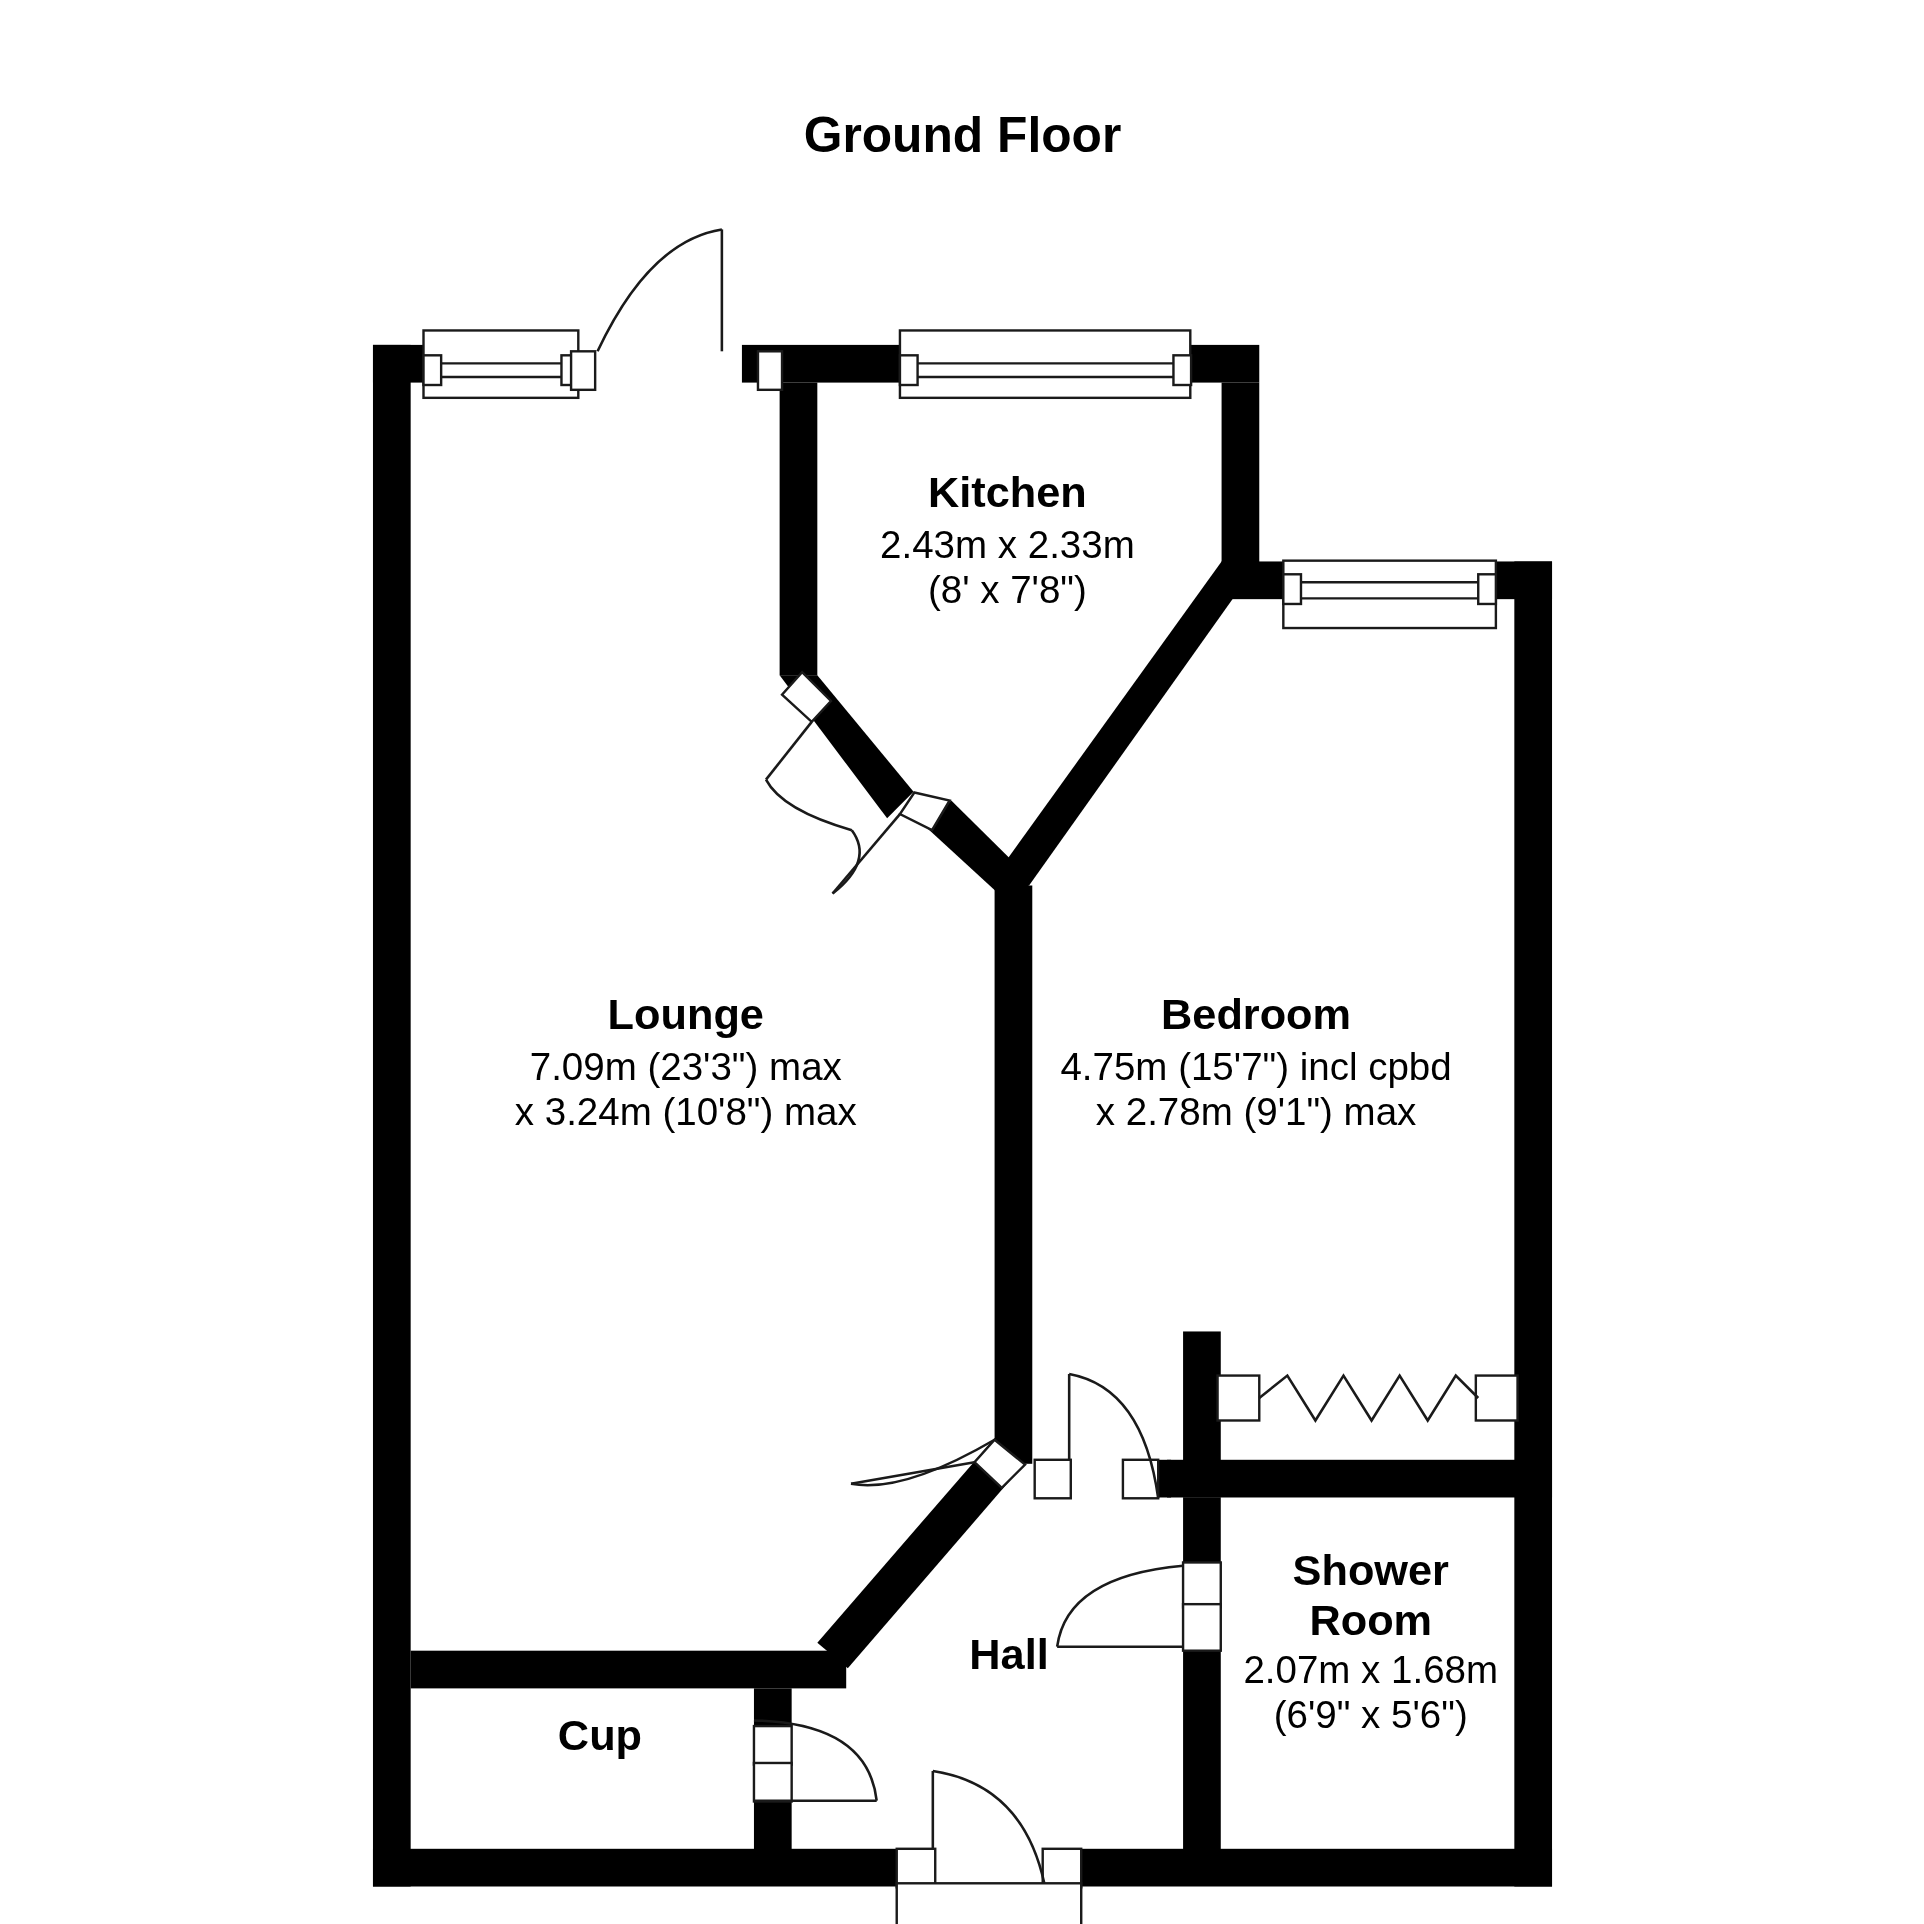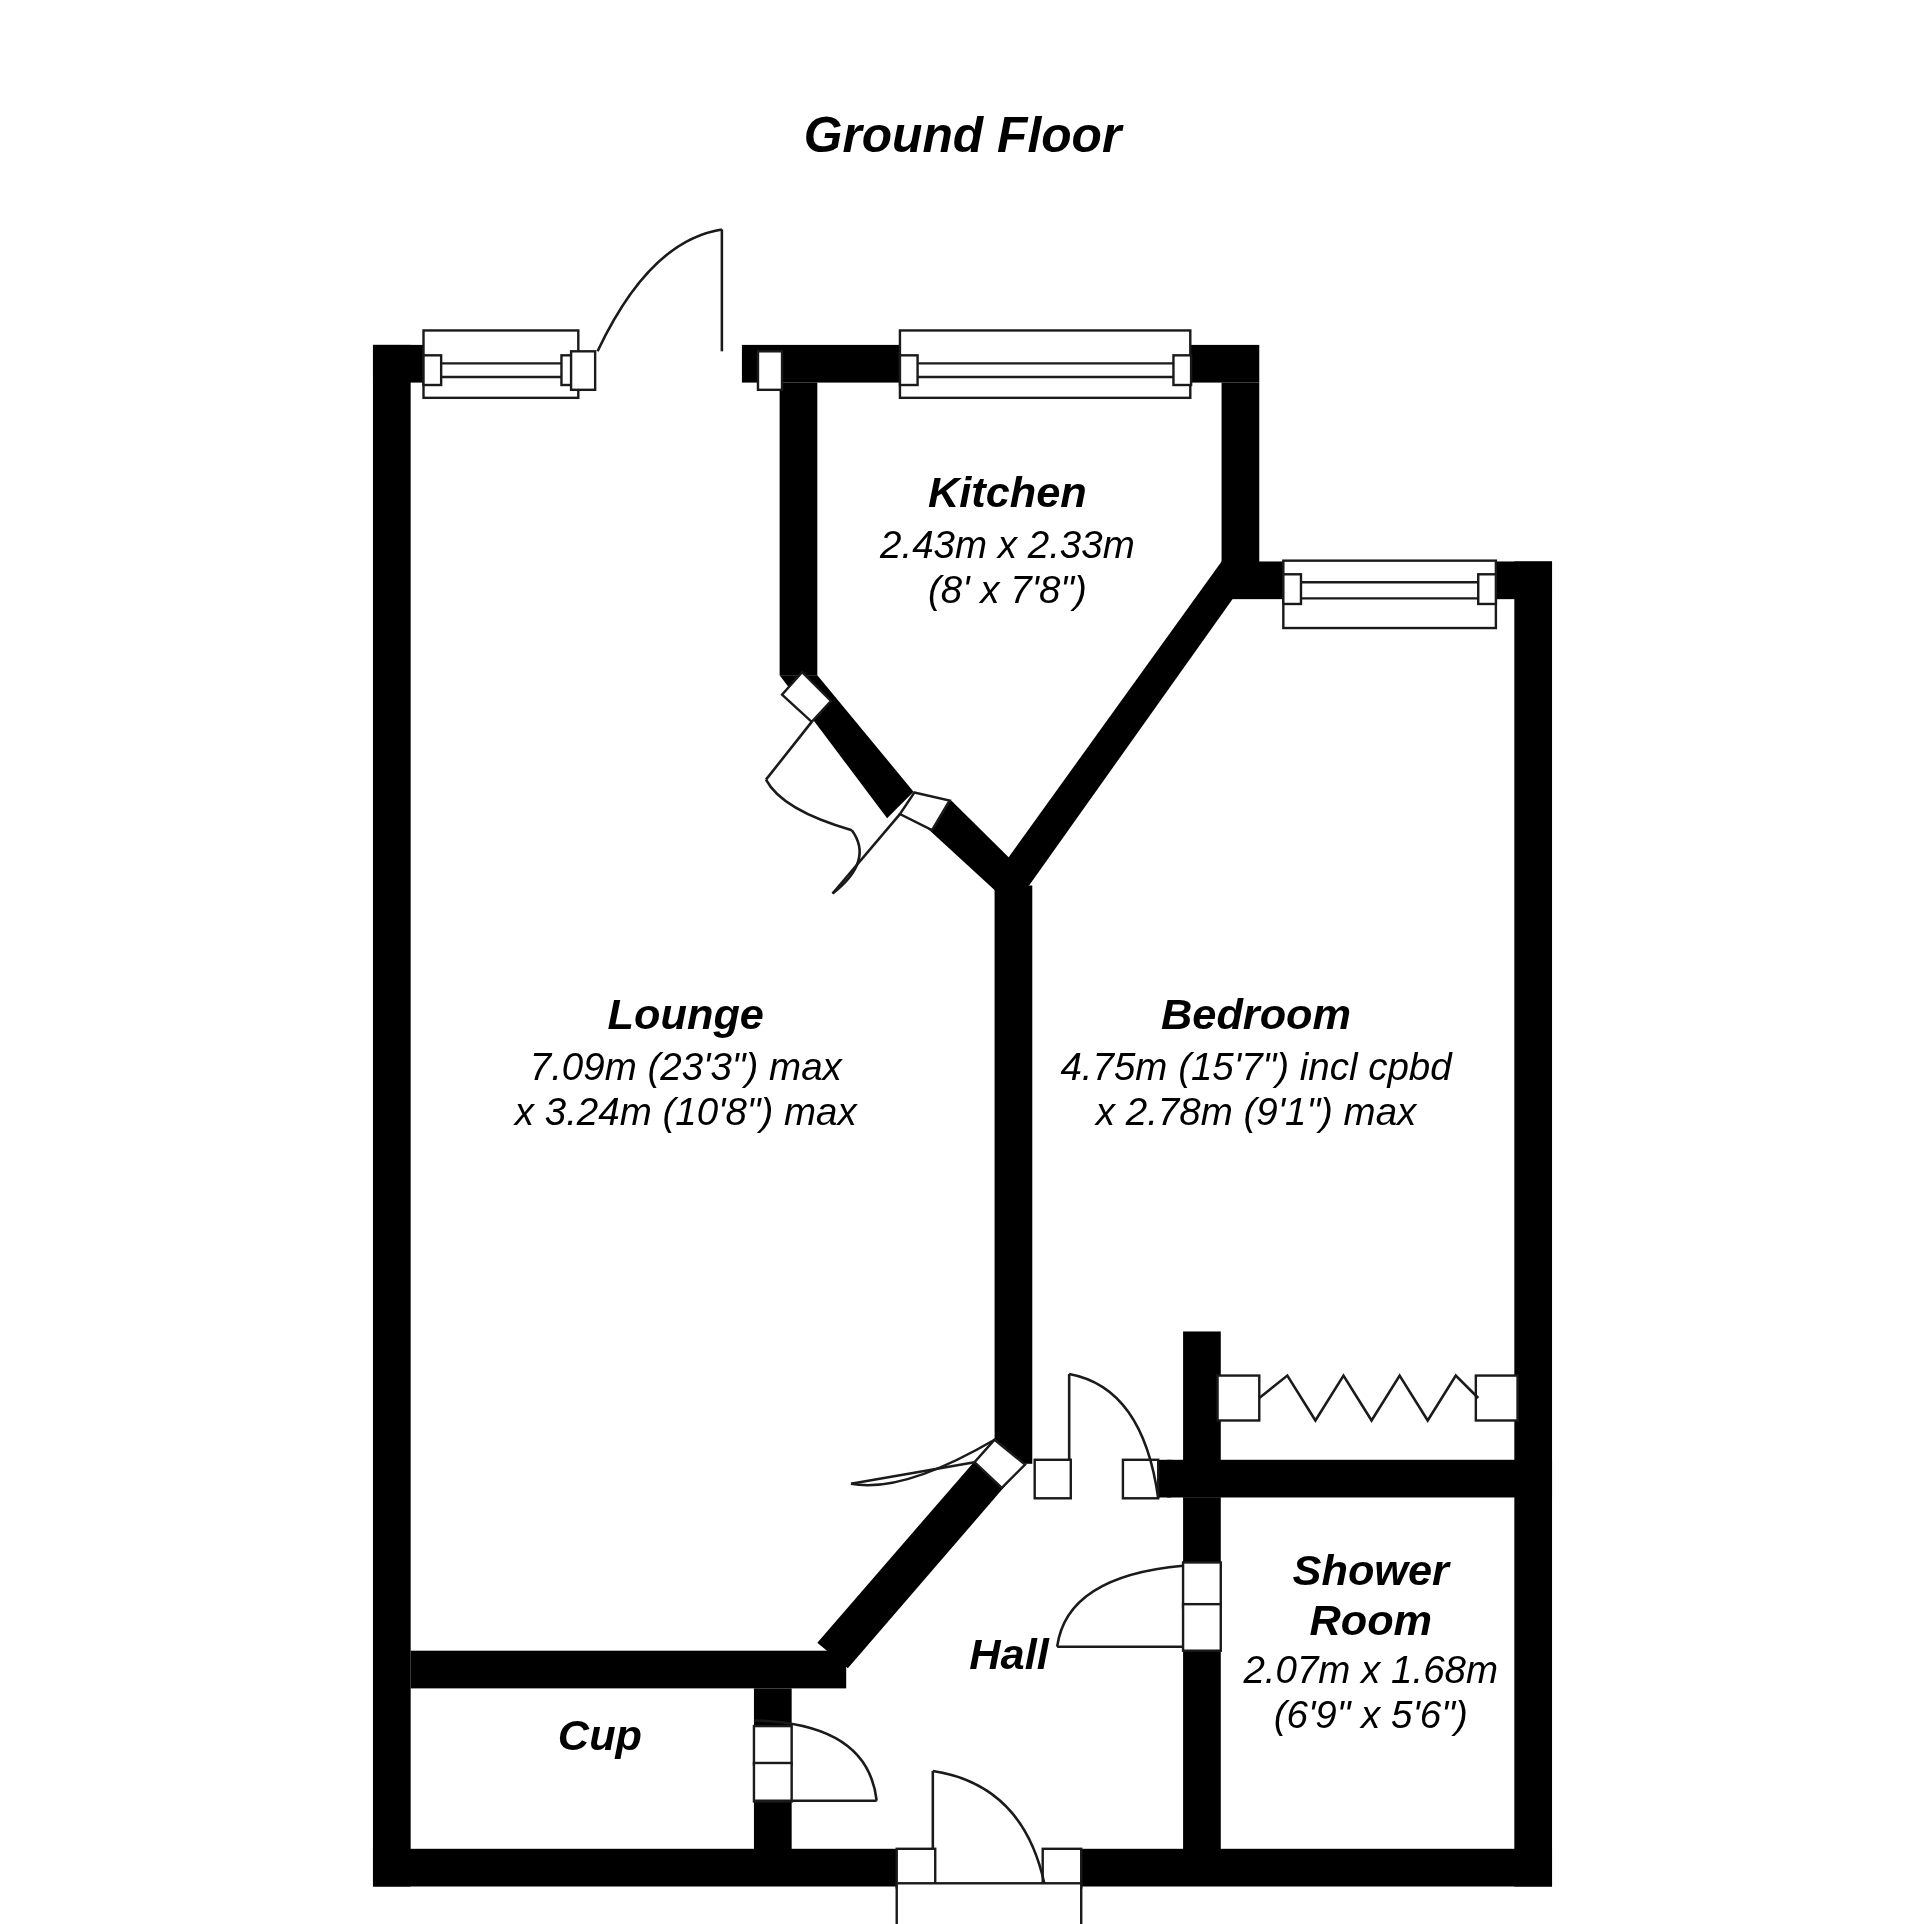--- a/index.html
+++ b/index.html
@@ -13,21 +13,20 @@
     height: 1925px;
     font-family: "Liberation Sans", sans-serif;
     overflow: hidden;
     position: relative;
   }
   #plan-root {
     width: 1925px;
     height: 1925px;
     position: relative;
     background: #ffffff;
-    font-style: italic;
   }
   svg.floorplan {
     display: block;
     width: 1925px;
     height: 1925px;
   }
   .wall { fill: #000000; }
   .opening-fill { fill: #ffffff; stroke: #1a1a1a; stroke-width: 3; }
   .swing { fill: none; stroke: #1a1a1a; stroke-width: 3.2; }
   .leaf { fill: none; stroke: #1a1a1a; stroke-width: 3.2; }

